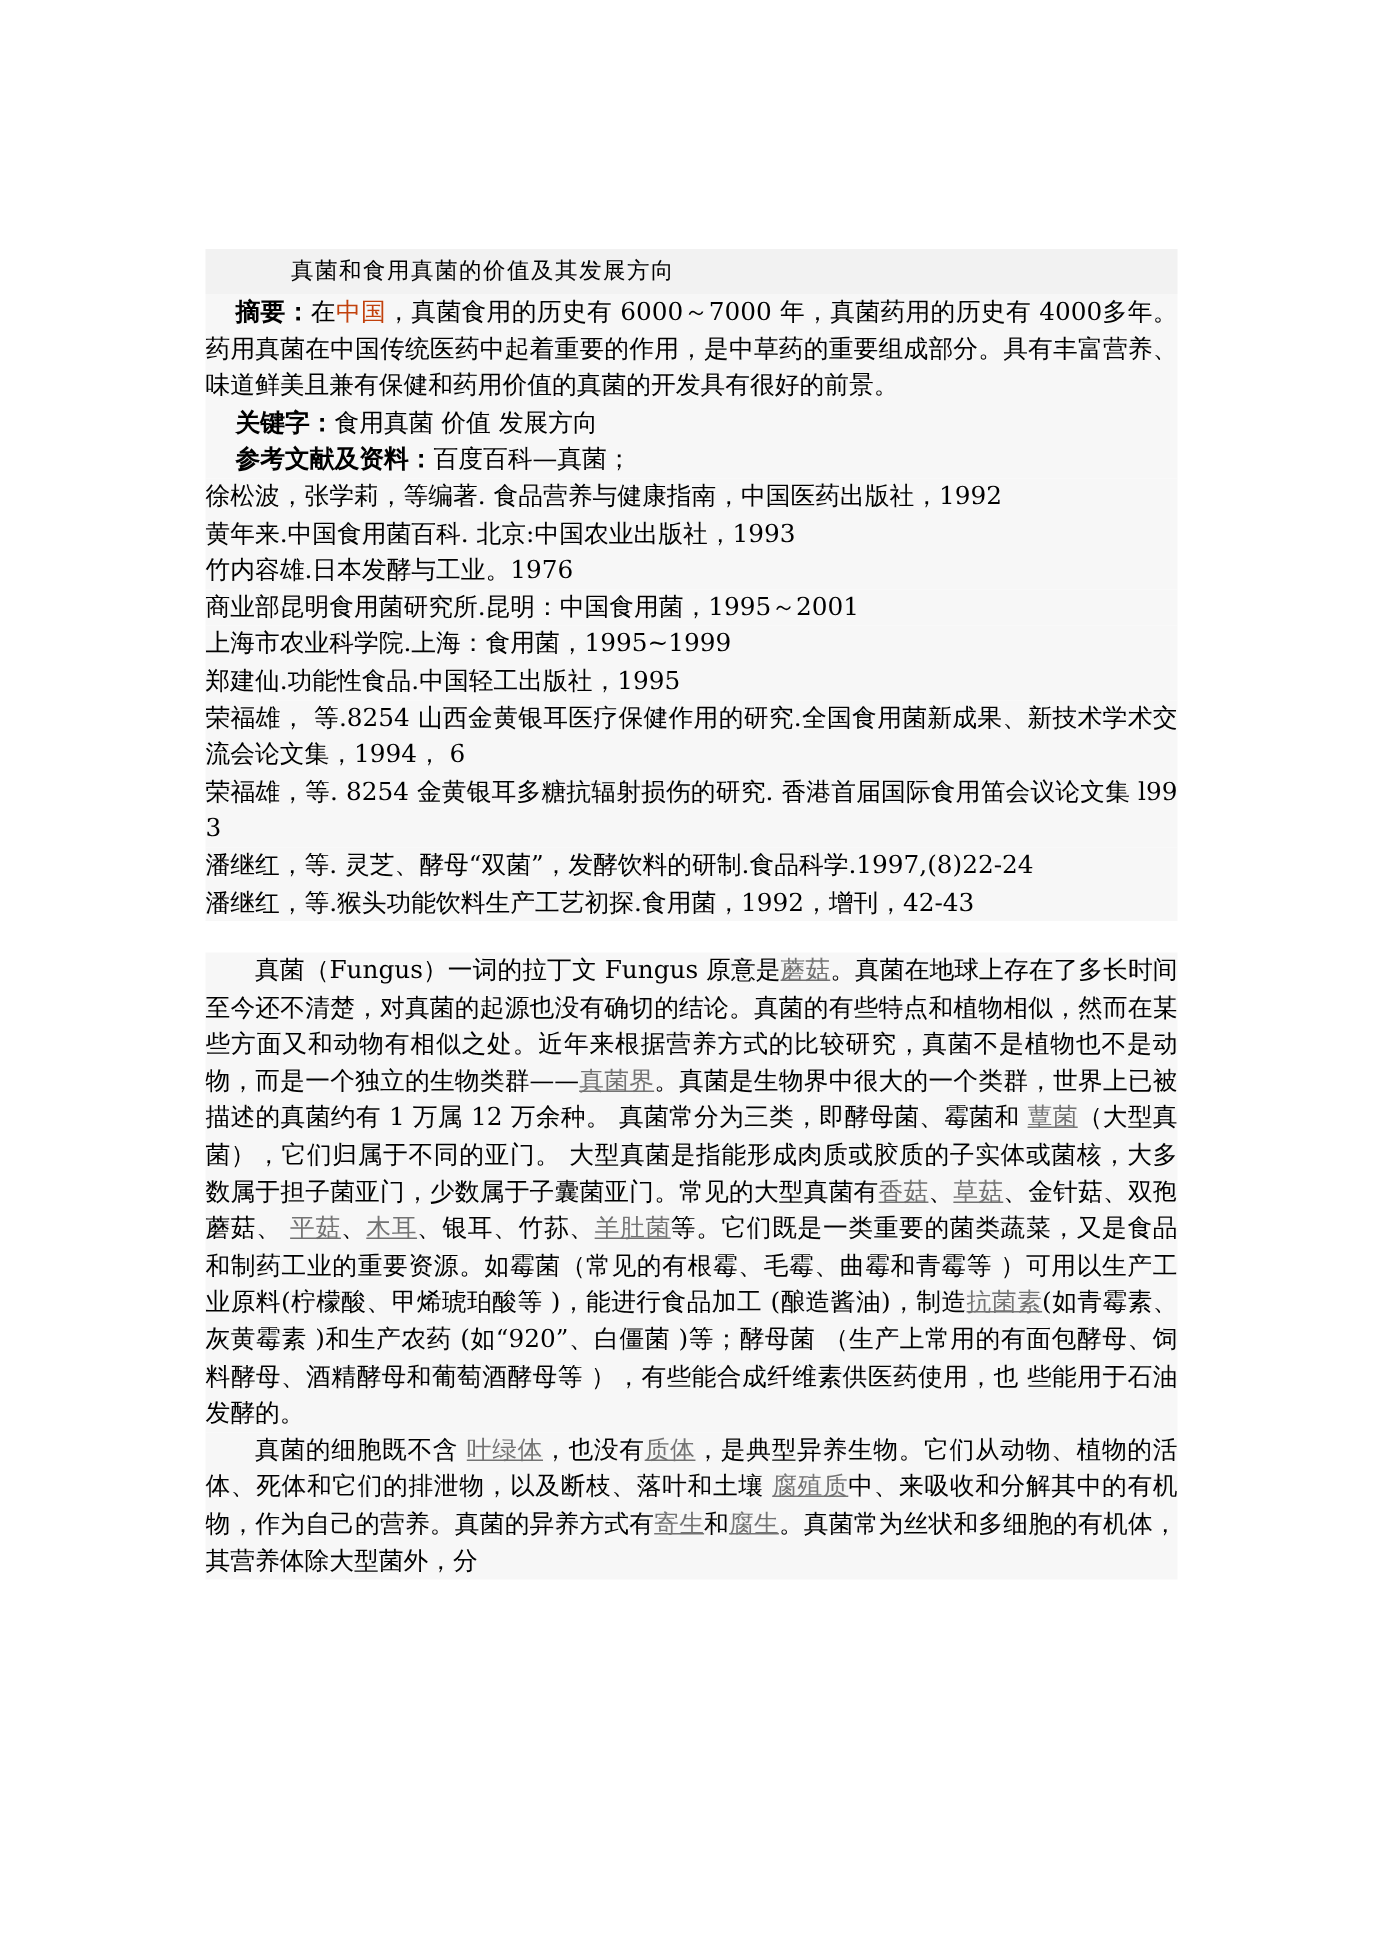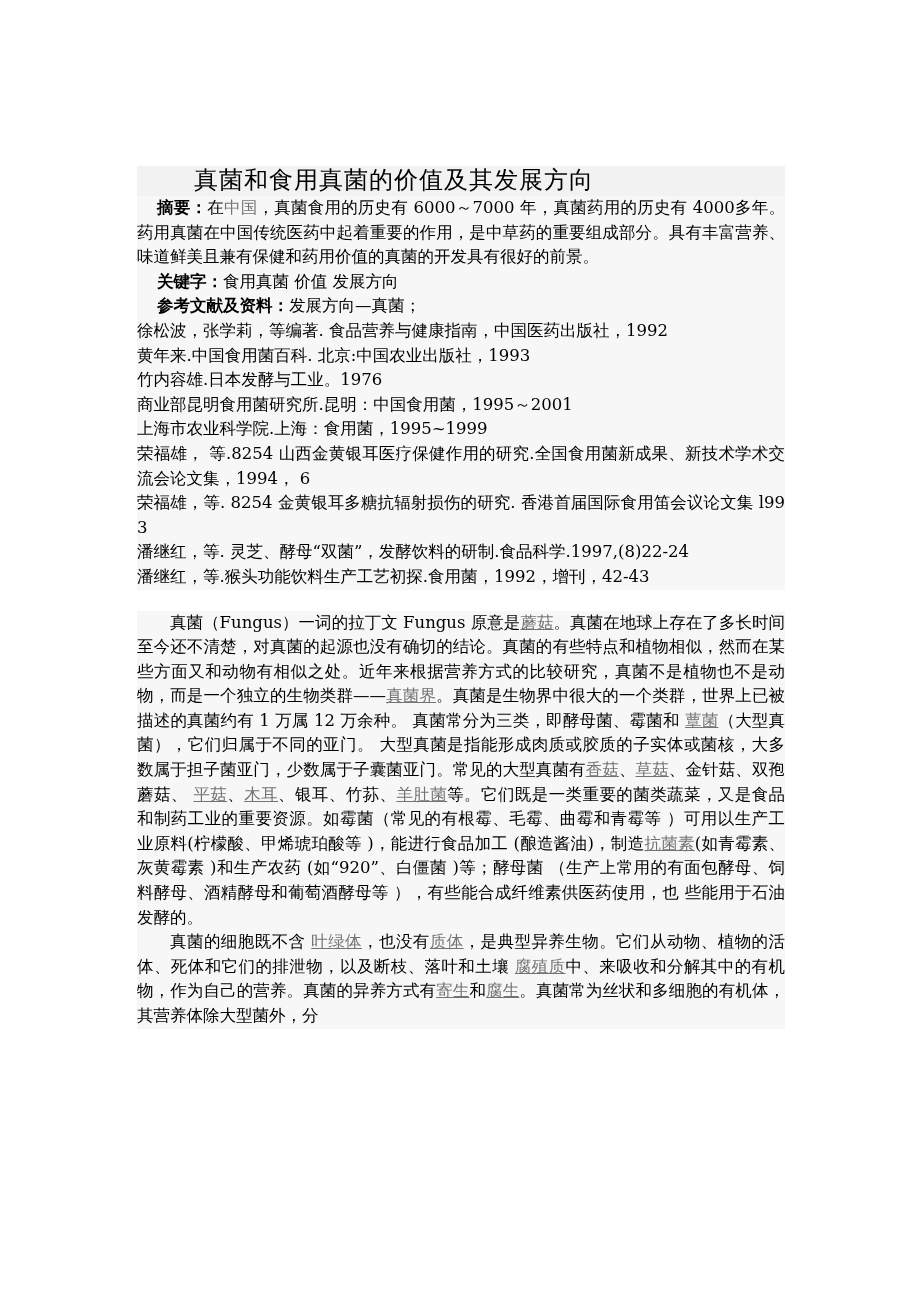--- a/index.html
+++ b/index.html
@@ -32,21 +32,21 @@
   
   .line {
     font-size: 16.5px;
     line-height: 24.6px;
     letter-spacing: 0.1px;
     white-space: pre-wrap;
     word-break: break-all;
     background: #f7f7f7;
   }
   .title-line {
-    font-size: 24px;
+    font-size: 15px;
     line-height: 29px;
     text-indent: 57px;
     background: #f2f2f2;
     letter-spacing: 1px;
     padding-bottom: 1px;
   }
   .para-block {
     font-size: 16.5px;
     line-height: 24.6px;
     text-align: justify;
@@ -57,44 +57,45 @@
   }
   .indent2 { text-indent: 33px; }
   .gap { height: 21px; background: #ffffff; }
 
   b.lbl { font-weight: bold; margin-left: 20px; }
   a.lnk {
     color: #737373;
     text-decoration: underline;
   }
   a.lnk-plain {
-    color: #737373;
+    color: #c2410c;
     text-decoration: none;
   }
 </style>
 </head>
 <body>
 
 <div class="page">
   <div class="content">
 
     <div class="line title-line">真菌和食用真菌的价值及其发展方向</div>
 
     <div class="para-block"><b class="lbl">摘要：</b><span>在</span><a class="lnk-plain" href="#">中国</a><span>，真菌食用的历史有 6000～7000 年，真菌药用的历史有 4000多年。药用真菌在中国传统医药中起着重要的作用，是中草药的重要组成部分。具有丰富营养、味道鲜美且兼有保健和药用价值的真菌的开发具有很好的前景。</span></div>
 
     <div class="para-block"><b class="lbl">关键字：</b><span>食用真菌  价值  发展方向</span></div>
 
-    <div class="para-block"><b class="lbl">参考文献及资料：</b><span>发展方向—真菌；</span></div>
+    <div class="para-block"><b class="lbl">参考文献及资料：</b><span>百度百科—真菌；</span></div>
 
     <div class="refs">
       <div class="para-block">徐松波，张学莉，等编著. 食品营养与健康指南，中国医药出版社，1992</div>
       <div class="para-block">黄年来.中国食用菌百科. 北京:中国农业出版社，1993</div>
       <div class="para-block">竹内容雄.日本发酵与工业。1976</div>
       <div class="para-block">商业部昆明食用菌研究所.昆明：中国食用菌，1995～2001</div>
       <div class="para-block">上海市农业科学院.上海：食用菌，1995~1999</div>
+      <div class="para-block">郑建仙.功能性食品.中国轻工出版社，1995</div>
       <div class="para-block">荣福雄，  等.8254 山西金黄银耳医疗保健作用的研究.全国食用菌新成果、新技术学术交流会论文集，1994，  6</div>
       <div class="para-block">荣福雄，等. 8254 金黄银耳多糖抗辐射损伤的研究. 香港首届国际食用笛会议论文集 l993</div>
       <div class="para-block">潘继红，等. 灵芝、酵母“双菌”，发酵饮料的研制.食品科学.1997,(8)22-24</div>
       <div class="para-block">潘继红，等.猴头功能饮料生产工艺初探.食用菌，1992，增刊，42-43</div>
     </div>
 
     <div class="gap"></div>
 
     <div class="para-block indent2"><span>真菌（Fungus）一词的拉丁文  Fungus  原意是</span><a class="lnk" href="#">蘑菇</a><span>。真菌在地球上存在了多长时间至今还不清楚，对真菌的起源也没有确切的结论。真菌的有些特点和植物相似，然而在某些方面又和动物有相似之处。近年来根据营养方式的比较研究，真菌不是植物也不是动物，而是一个独立的生物类群——</span><a class="lnk" href="#">真菌界</a><span>。真菌是生物界中很大的一个类群，世界上已被描述的真菌约有 1 万属 12 万余种。  真菌常分为三类，即酵母菌、霉菌和 </span><a class="lnk" href="#">蕈菌</a><span>（大型真菌），它们归属于不同的亚门。   大型真菌是指能形成肉质或胶质的子实体或菌核，大多数属于担子菌亚门，少数属于子囊菌亚门。常见的大型真菌有</span><a class="lnk" href="#">香菇</a><span>、</span><a class="lnk" href="#">草菇</a><span>、金针菇、双孢蘑菇、 </span><a class="lnk" href="#">平菇</a><span>、</span><a class="lnk" href="#">木耳</a><span>、银耳、竹荪、</span><a class="lnk" href="#">羊肚菌</a><span>等。它们既是一类重要的菌类蔬菜，又是食品和制药工业的重要资源。如霉菌（常见的有根霉、毛霉、曲霉和青霉等 ）可用以生产工业原料(柠檬酸、甲烯琥珀酸等 )，能进行食品加工 (酿造酱油)，制造</span><a class="lnk" href="#">抗菌素</a><span>(如青霉素、灰黄霉素 )和生产农药 (如“920”、白僵菌 )等；酵母菌 （生产上常用的有面包酵母、饲料酵母、酒精酵母和葡萄酒酵母等  ），有些能合成纤维素供医药使用，也 些能用于石油发酵的。</span></div>
 

